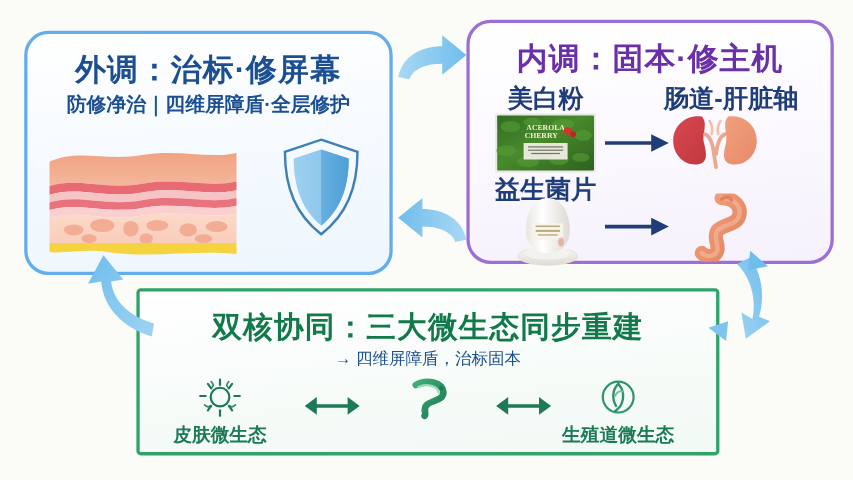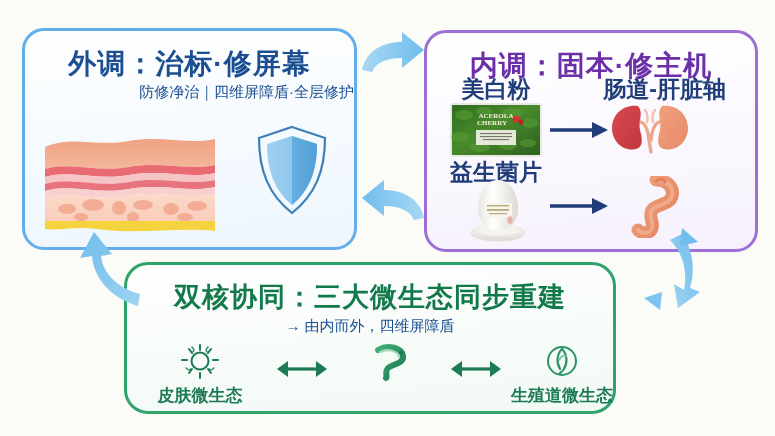--- a/index.html
+++ b/index.html
@@ -33,33 +33,33 @@
     left: 22px;
     top: 18px;
     width: 335px;
     height: 222px;
     border: 3px solid #63adea;
     background: linear-gradient(175deg, #ffffff 0%, #f3f9fe 60%, #eef6fd 100%);
     margin-top: 10px;
   }
   #panel-internal {
     left: 424px;
-    top: 30px;
+    top: 18px;
     width: 334px;
     height: 222px;
     border: 3px solid #9b6fd4;
     background: linear-gradient(175deg, #ffffff 0%, #faf7fe 60%, #f6f1fc 100%);
   }
   #panel-synergy {
     left: 124px;
     top: 262px;
-    width: 492px;
+    width: 530px;
     height: 152px;
     border: 3px solid #2fa36a;
-    border-radius: 24px;
+    border-radius: 4px;
     background: linear-gradient(175deg, #ffffff 0%, #f6fbf8 60%, #f2faf6 100%);
   }
 
   
   .panel-title {
     text-align: center;
     font-weight: bold;
     letter-spacing: 1px;
     white-space: nowrap;
   }
@@ -67,24 +67,24 @@
     position: absolute;
     left: 0; right: 0;
     top: 14px;
     font-size: 28px;
     color: #1b4f91;
   }
   #subtitle-external {
     position: absolute;
     left: 0; right: 0;
     top: 52px;
-    text-align: right;
-    font-size: 15px;
+    text-align: center;
+    font-size: 18px;
     color: #1b4f91;
-    font-weight: normal;
+    font-weight: bold;
     white-space: nowrap;
   }
   #title-internal {
     position: absolute;
     left: 0; right: 0;
     top: 14px;
     font-size: 28px;
     color: #6b2fa8;
   }
   #title-synergy {
@@ -364,21 +364,21 @@
     <line x1="2" y1="14" x2="46" y2="14" stroke="#1f3d78" stroke-width="3.4"></line>
     <path d="M44,6 L60,14 L44,22 Z" fill="#1f3d78"></path>
   </svg>
   <svg class="rp-arrow" id="arrow-inner-2" viewBox="0 0 62 28">
     <line x1="2" y1="14" x2="46" y2="14" stroke="#1f3d78" stroke-width="3.4"></line>
     <path d="M44,6 L60,14 L44,22 Z" fill="#1f3d78"></path>
   </svg>
 
   <div class="panel" id="panel-synergy">
     <div id="title-synergy">双核协同：三大微生态同步重建</div>
-    <div id="subtitle-synergy">→ 由内而外，四维屏障盾</div>
+    <div id="subtitle-synergy">→ 四维屏障盾，治标固本</div>
   </div>
 
   <div class="eco-item" id="eco-skin">
     <svg class="eco-icon" viewBox="0 0 44 40">
       <circle cx="22" cy="19" r="8.5" fill="none" stroke="#1c7a54" stroke-width="2"></circle>
       <g stroke="#1c7a54" stroke-width="2" stroke-linecap="round" fill="none">
         <path d="M22,3 L22,8"></path>
           <path d="M33,7 L30,11"></path>
           <path d="M40,18 L35,18"></path>
         <path d="M33,31 L30,27"></path>

